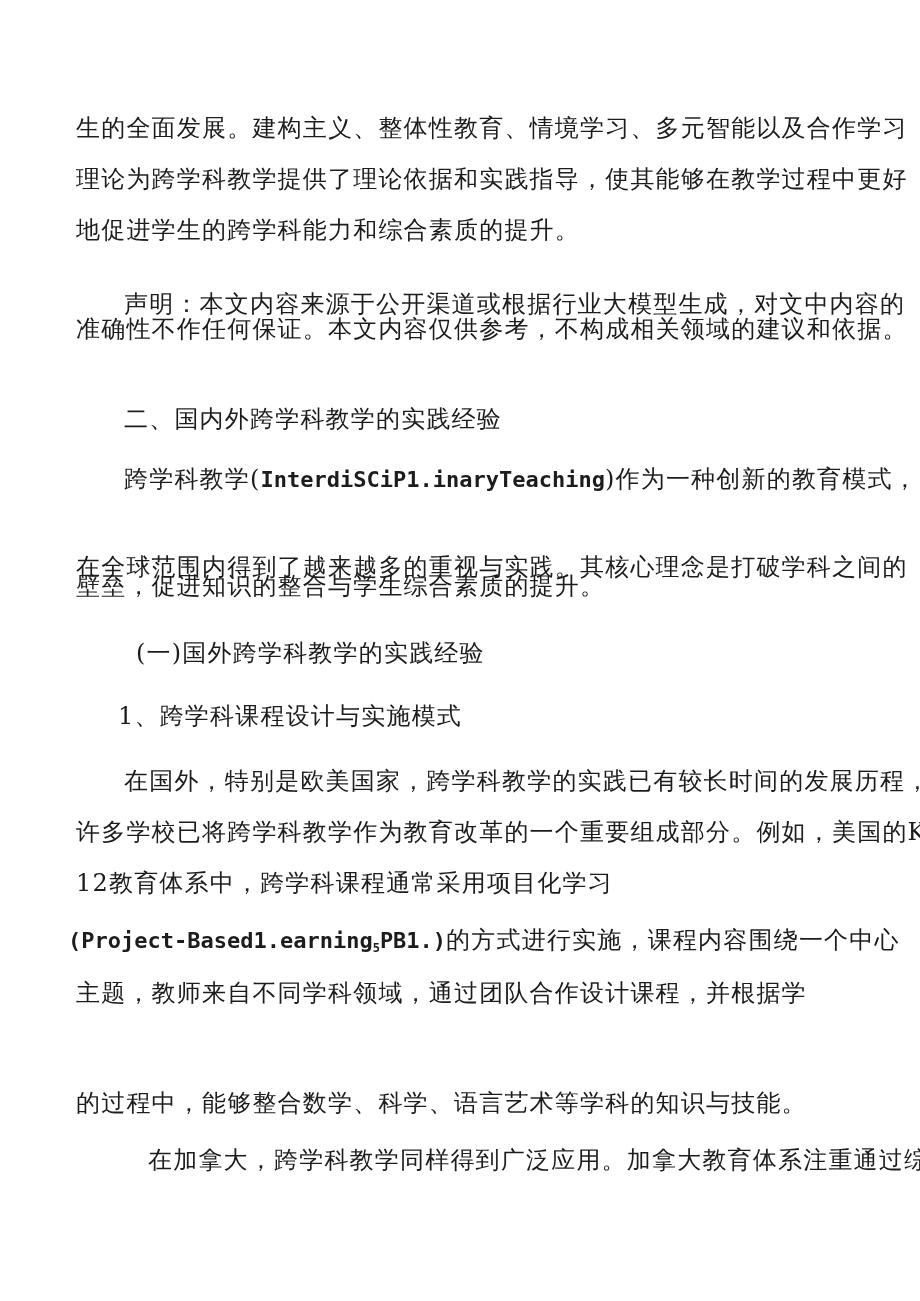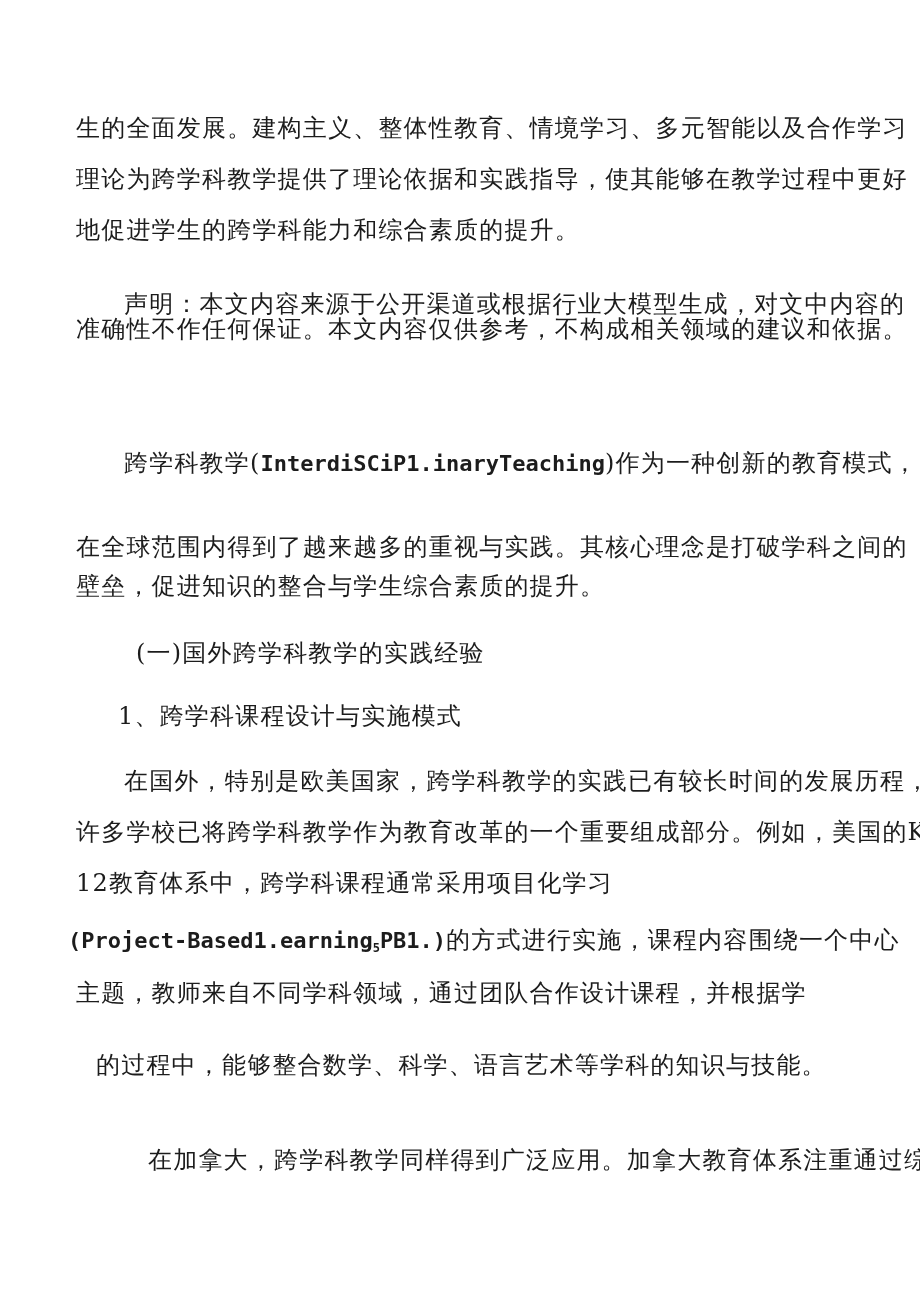--- a/index.html
+++ b/index.html
@@ -51,35 +51,36 @@
 
 <div class="page">
 
   <div class="line" style="top:113px;">生的全面发展。建构主义、整体性教育、情境学习、多元智能以及合作学习</div>
   <div class="line" style="top:215px;">地促进学生的跨学科能力和综合素质的提升。</div>
   <div class="line" style="top:164px;">理论为跨学科教学提供了理论依据和实践指导，使其能够在教学过程中更好</div>
 
   <div class="line indent" style="top:282px;margin-top:7px;">声明：本文内容来源于公开渠道或根据行业大模型生成，对文中内容的</div>
   <div class="line" style="top:314px;">准确性不作任何保证。本文内容仅供参考，不构成相关领域的建议和依据。</div>
 
+  <div class="line indent" style="top:404px;">二、国内外跨学科教学的实践经验</div>
 
-  <div class="line indent" style="top:448px;">
+  <div class="line indent" style="top:464px;">
     <span>跨学科教学(</span><span class="mono">InterdiSCiP1.inaryTeaching</span><span>)作为一种创新的教育模式，</span>
   </div>
-  <div class="line" style="top:532px;">在全球范围内得到了越来越多的重视与实践。其核心理念是打破学科之间的</div>
+  <div class="line" style="top:552px;">在全球范围内得到了越来越多的重视与实践。其核心理念是打破学科之间的</div>
   <div class="line" style="top:571px;">壁垒，促进知识的整合与学生综合素质的提升。</div>
 
   <div class="line indent-sub" style="top:638px;">(一)国外跨学科教学的实践经验</div>
 
   <div class="line indent-num" style="top:701px;">1、跨学科课程设计与实施模式</div>
 
   <div class="line indent" style="top:766px;">在国外，特别是欧美国家，跨学科教学的实践已有较长时间的发展历程，</div>
   <div class="line" style="top:817px;">许多学校已将跨学科教学作为教育改革的一个重要组成部分。例如，美国的K-</div>
   <div class="line" style="top:868px;">12教育体系中，跨学科课程通常采用项目化学习</div>
   <div class="line indent-paren" style="top:925px;">
     <span class="mono">(Project-Based1.earning</span><span class="mono sub">5</span><span class="mono">PB1.)</span><span>的方式进行实施，课程内容围绕一个中心</span>
   </div>
   <div class="line" style="top:978px;">主题，教师来自不同学科领域，通过团队合作设计课程，并根据学</div>
-  <div class="line" style="top:1050px;margin-left:20px;">的过程中，能够整合数学、科学、语言艺术等学科的知识与技能。</div>
+  <div class="line" style="top:1088px;">的过程中，能够整合数学、科学、语言艺术等学科的知识与技能。</div>
 
   <div class="line indent" style="top:1145px;margin-left:24px;">在加拿大，跨学科教学同样得到广泛应用。加拿大教育体系注重通过综</div>
 
 </div>
 
 </body></html>

